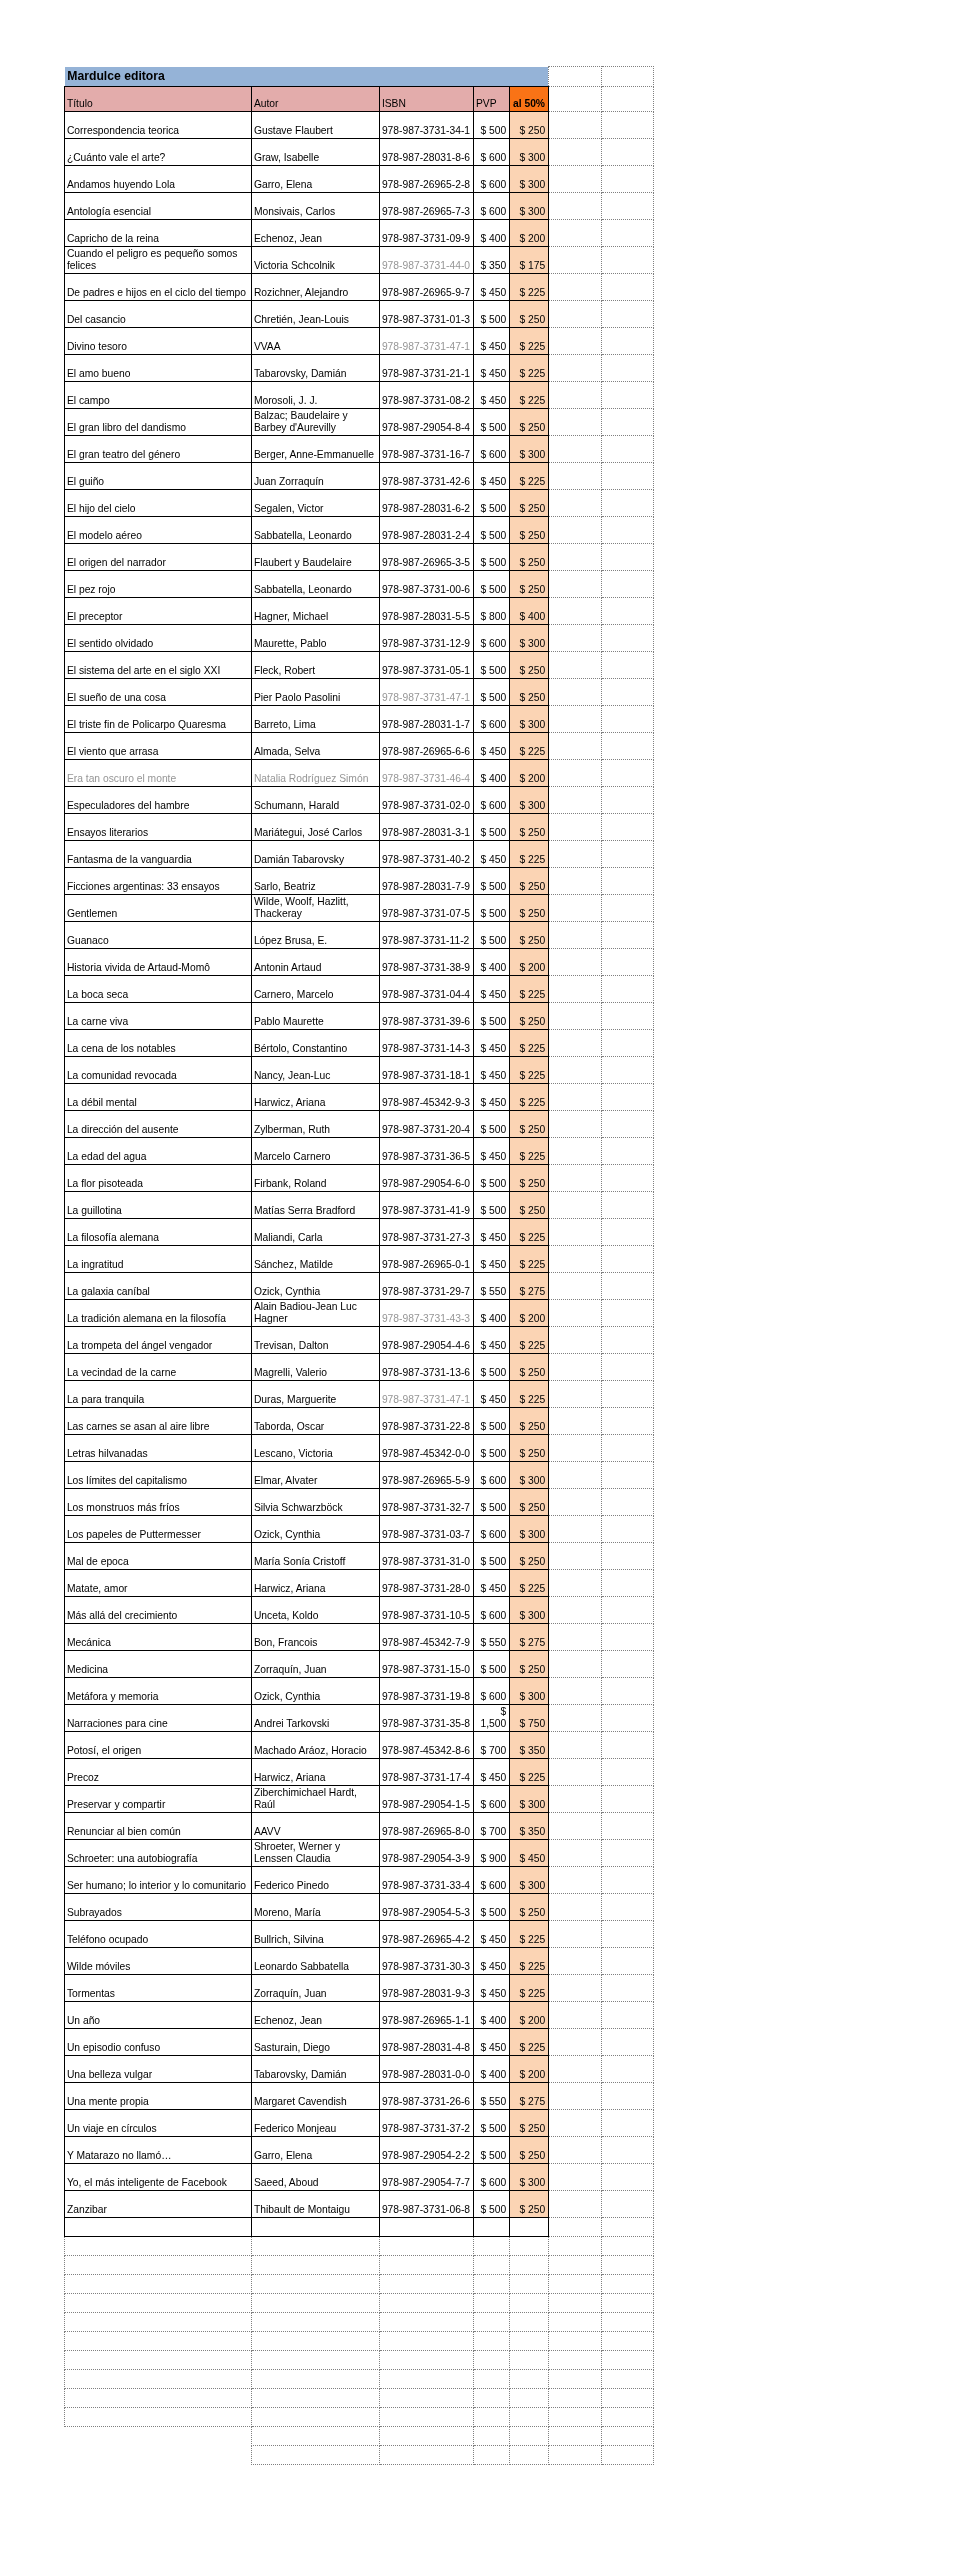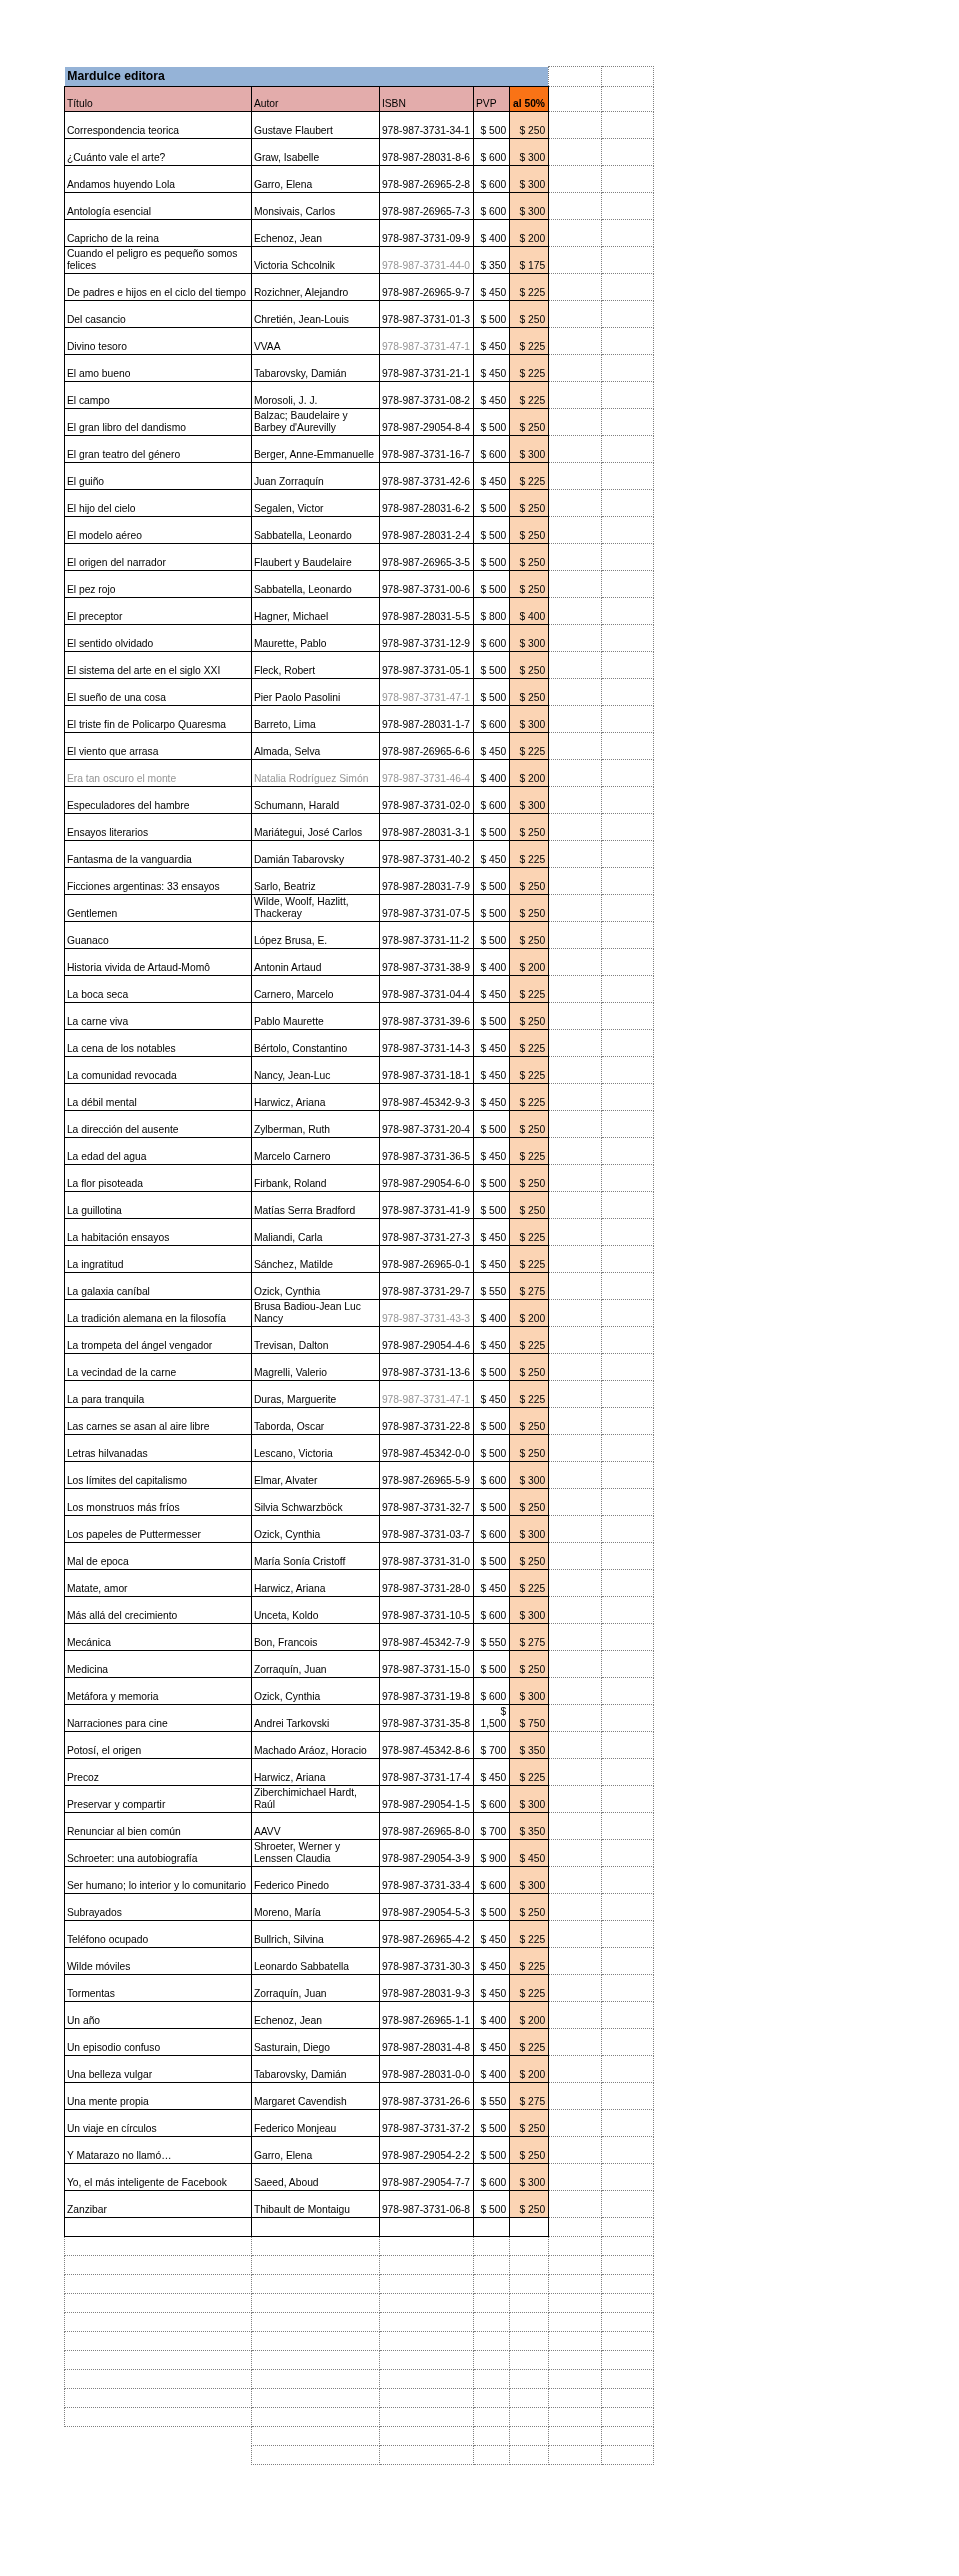--- a/index.html
+++ b/index.html
@@ -417,21 +417,21 @@
         <tr class="rd">
           <td class="c t">La guillotina</td>
           <td class="c a">Matías Serra Bradford</td>
           <td class="c i">978-987-3731-41-9</td>
           <td class="c p">$ 500</td>
           <td class="c h">$ 250</td>
           <td class="x"></td>
           <td class="x"></td>
         </tr>
         <tr class="rd">
-          <td class="c t">La habitación ensayos</td>
+          <td class="c t">La filosofía alemana</td>
           <td class="c a">Maliandi, Carla</td>
           <td class="c i">978-987-3731-27-3</td>
           <td class="c p">$ 450</td>
           <td class="c h">$ 225</td>
           <td class="x"></td>
           <td class="x"></td>
         </tr>
         <tr class="rd">
           <td class="c t">La ingratitud</td>
           <td class="c a">Sánchez, Matilde</td>
@@ -445,21 +445,21 @@
           <td class="c t">La galaxia caníbal</td>
           <td class="c a">Ozick, Cynthia</td>
           <td class="c i">978-987-3731-29-7</td>
           <td class="c p">$ 550</td>
           <td class="c h">$ 275</td>
           <td class="x"></td>
           <td class="x"></td>
         </tr>
         <tr class="rd">
           <td class="c t">La tradición alemana en la filosofía</td>
-          <td class="c a">Brusa Badiou-Jean Luc Nancy</td>
+          <td class="c a">Alain Badiou-Jean Luc Hagner</td>
           <td class="c i muted">978-987-3731-43-3</td>
           <td class="c p">$ 400</td>
           <td class="c h">$ 200</td>
           <td class="x"></td>
           <td class="x"></td>
         </tr>
         <tr class="rd">
           <td class="c t">La trompeta del ángel vengador</td>
           <td class="c a">Trevisan, Dalton</td>
           <td class="c i">978-987-29054-4-6</td>

